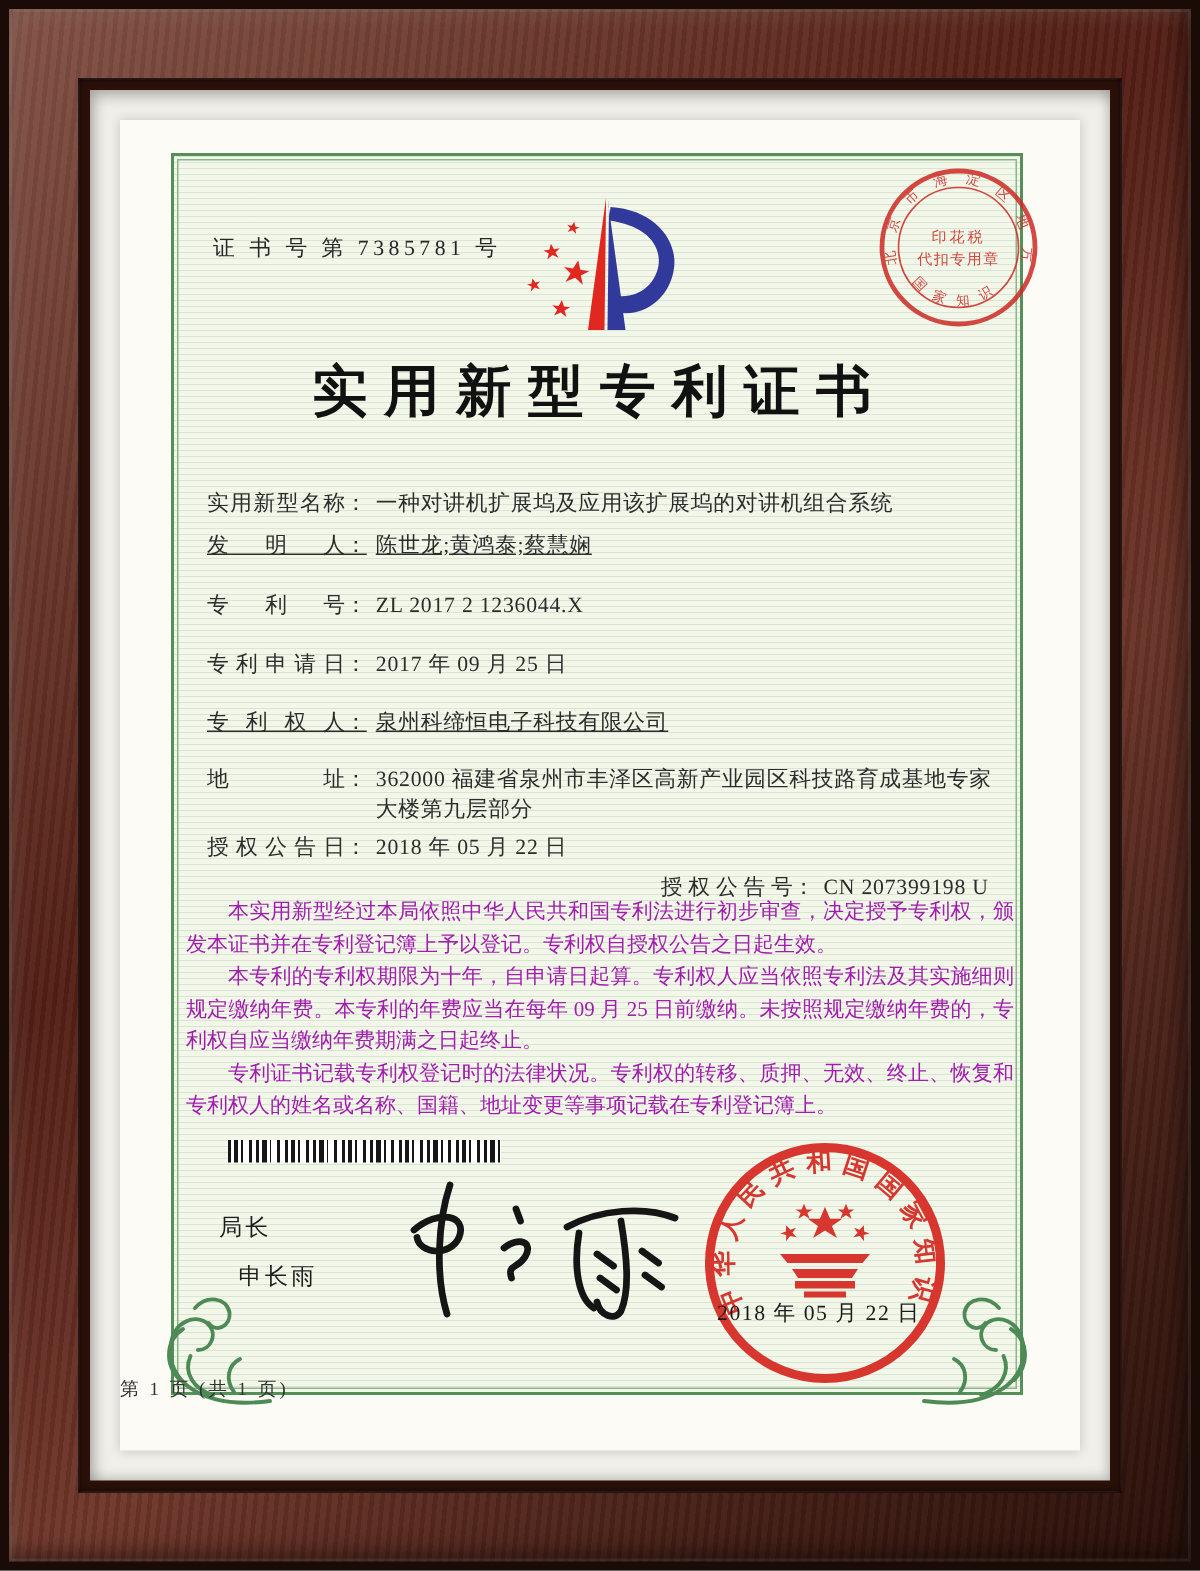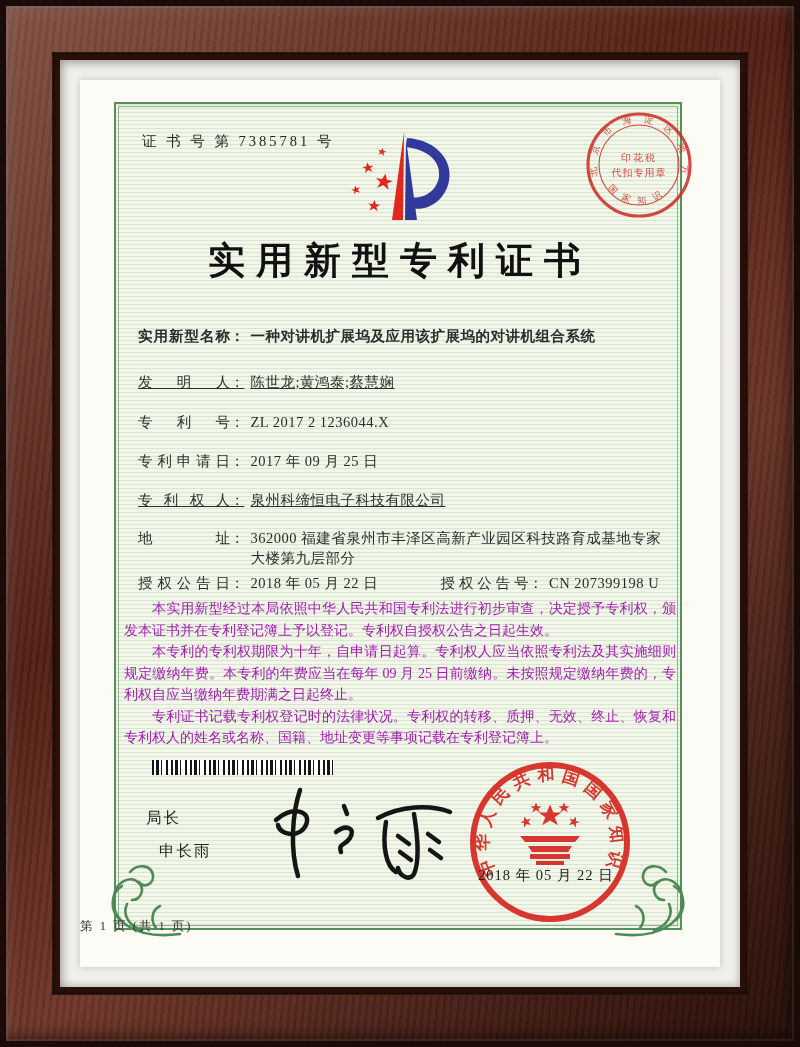--- a/index.html
+++ b/index.html
@@ -44,33 +44,33 @@
   .cert-border::before{
     content:"";position:absolute;left:2px;top:2px;right:2px;bottom:2px;
     border:1px solid #8ab48c;
   }
   .flourish{position:absolute;width:86px;height:86px;}
   .flourish.bl{left:-16px;bottom:-16px;}
   .flourish.br{right:-16px;bottom:-16px;transform:scaleX(-1);}
 
   
   .abs{position:absolute;}
-  .cert-number{left:62px;top:52px;font-size:14.5px;letter-spacing:3px;color:#262626;}
+  .cert-number{left:62px;top:76px;font-size:14.5px;letter-spacing:3px;color:#262626;}
   .logo{left:252px;top:44px;width:132px;height:104px;}
   .cert-title{left:0;top:156px;width:640px;text-align:center;font-size:37px;
     font-weight:700;letter-spacing:11px;color:#111;}
 
   .fields{left:58px;top:246px;width:534px;font-size:14.5px;color:#2c2c2c;}
   .frow{display:flex;align-items:flex-start;line-height:20px;}
   .flabel{display:inline-block;width:92px;text-align:justify;text-align-last:justify;white-space:nowrap;flex:none;}
   .fcolon{flex:none;margin-right:6px;}
   .fvalue{flex:1;letter-spacing:.5px;}
-  .mb26{margin-bottom:26px;font-weight:bold;} .mb20{margin-bottom:20px;text-decoration:underline;} .mb19{margin-bottom:19px;}
+  .mb26{margin-bottom:8px;} .mb20{margin-bottom:20px;text-decoration:underline;} .mb19{margin-bottom:19px;}
   .mb18{margin-bottom:18px;text-decoration:underline;} .mb5{margin-bottom:5px;}
-  .frow .rgroup{display:flex;margin-left:14px;flex:none;}
+  .frow .rgroup{display:flex;margin-left:14px;flex:none;margin-top:27px;}
   .rgroup .flabel{width:88px;}
 
   .paras{left:44px;top:518px;width:552px;font-size:14px;line-height:21.5px;
     text-align:justify;color:#a21caf;}
   .paras p{margin:0;text-indent:2em;}
 
   .barcode{left:72px;top:680px;width:182px;height:15px;
     background:repeating-linear-gradient(90deg,
       #161616 0 2px, #fff 2px 4px, #161616 4px 7px, #fff 7px 9px,
       #161616 9px 10px, #fff 10px 14px, #161616 14px 16px, #fff 16px 19px);

